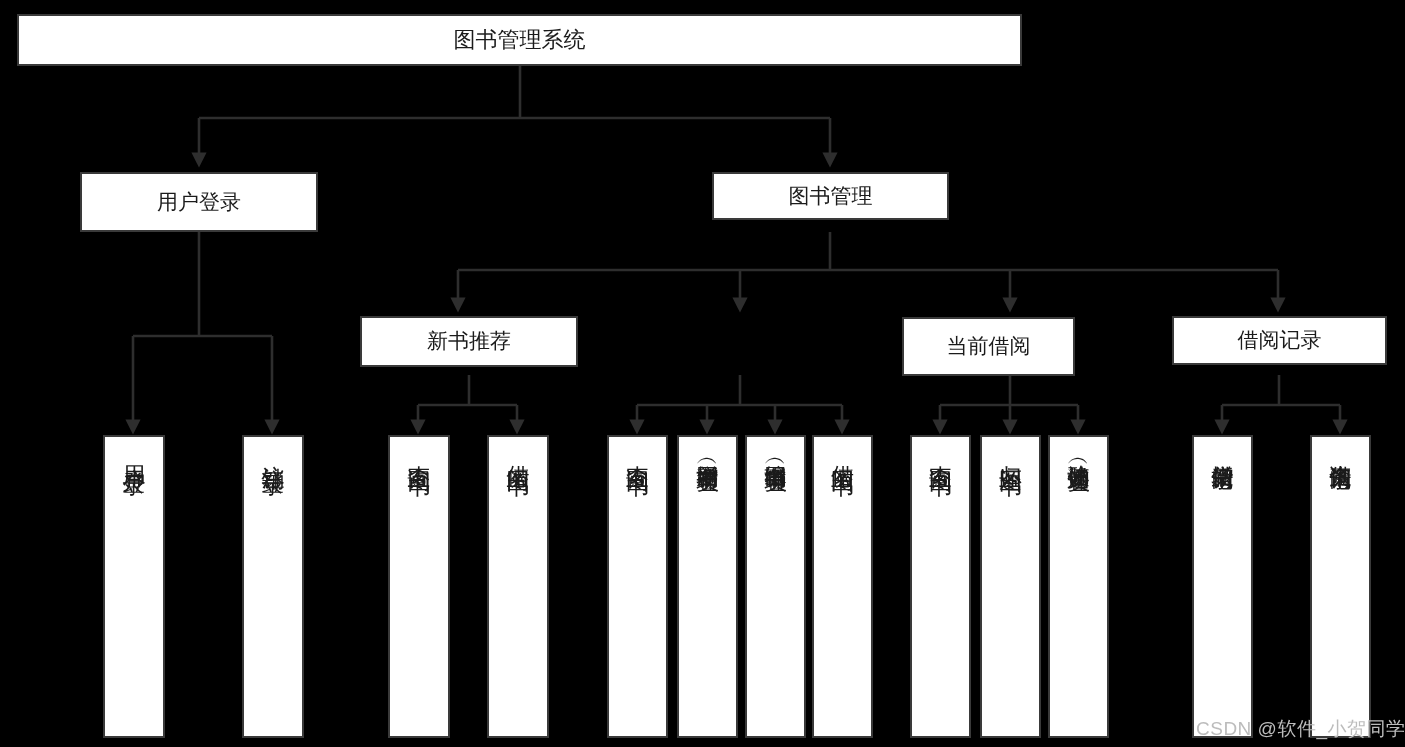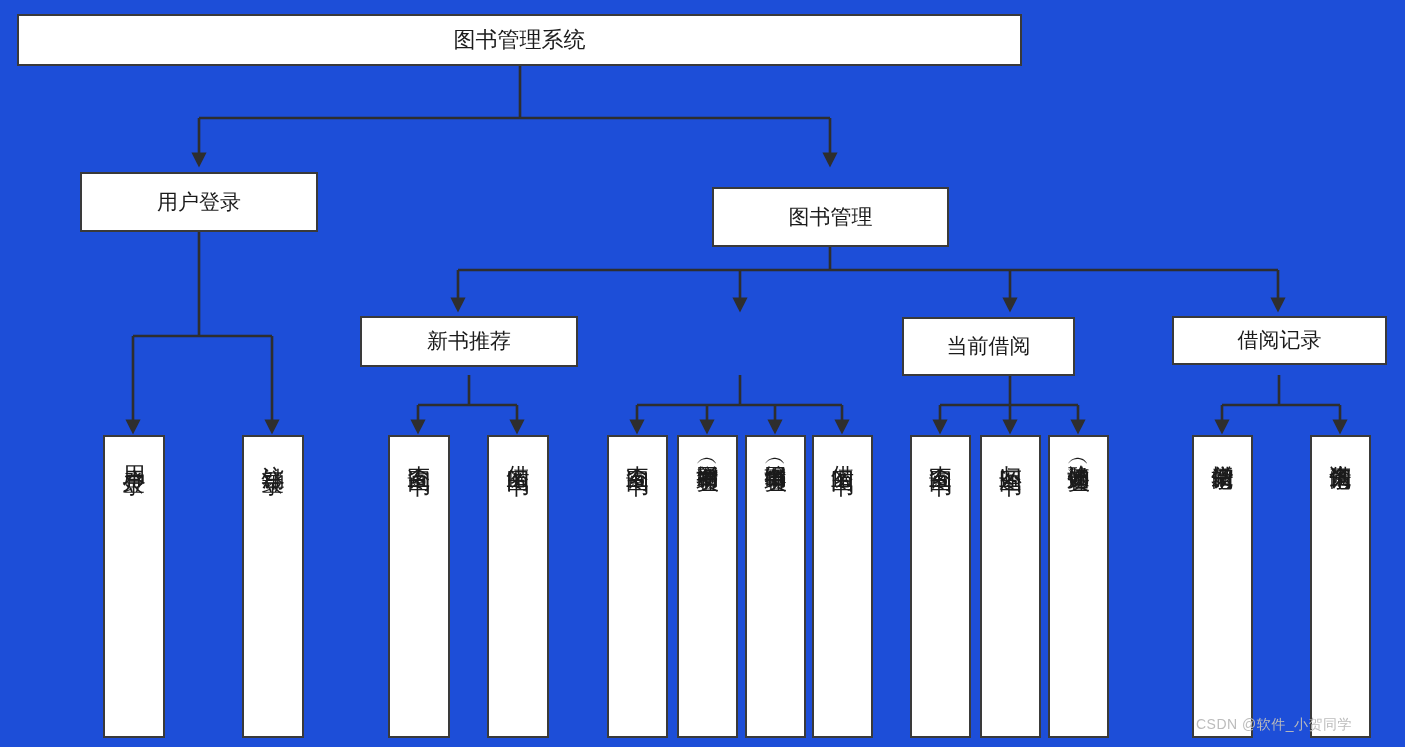--- a/index.html
+++ b/index.html
@@ -8,21 +8,21 @@
     padding: 0;
     background: #ffffff;
   }
   body {
     font-family: "Liberation Sans", "DejaVu Sans", sans-serif;
   }
   #canvas {
     position: relative;
     width: 1405px;
     height: 747px;
-    background: #1d4ed8;
+    background: #000000;
     overflow: hidden;
   }
   #edges {
     position: absolute;
     left: 0;
     top: 0;
     width: 1405px;
     height: 747px;
     pointer-events: none;
   }
@@ -62,21 +62,21 @@
     white-space: normal;
     max-height: 283px;
   }
   .node.leaf.tall .label {
     font-size: 22px;
     letter-spacing: 1px;
   }
   .watermark {
     position: absolute;
     color: #bcbcbc;
-    font-size: 14px;
+    font-size: 19px;
     white-space: nowrap;
     letter-spacing: 0.5px;
     text-align: right;
   }
 </style>
 </head>
 <body>
 
 <div id="canvas">
 
@@ -130,21 +130,21 @@
     </g>
   </svg>
 
   <div class="node root horiz" style="left:17px; top:14px; width:1005px; height:52px;">
     <span class="label">图书管理系统</span>
   </div>
 
   <div class="node horiz" style="left:80px; top:172px; width:238px; height:60px;">
     <span class="label">用户登录</span>
   </div>
-  <div class="node horiz" style="left:712px; top:187px; width:237px; height:60px;">
+  <div class="node horiz" style="left:712px; top:172px; width:237px; height:48px;">
     <span class="label">图书管理</span>
   </div>
 
   <div class="node horiz" style="left:360px; top:316px; width:218px; height:51px;">
     <span class="label">新书推荐</span>
   </div>
   <div class="node horiz" style="left:902px; top:317px; width:173px; height:59px;">
     <span class="label">当前借阅</span>
   </div>
   <div class="node horiz" style="left:1172px; top:316px; width:215px; height:49px;">

